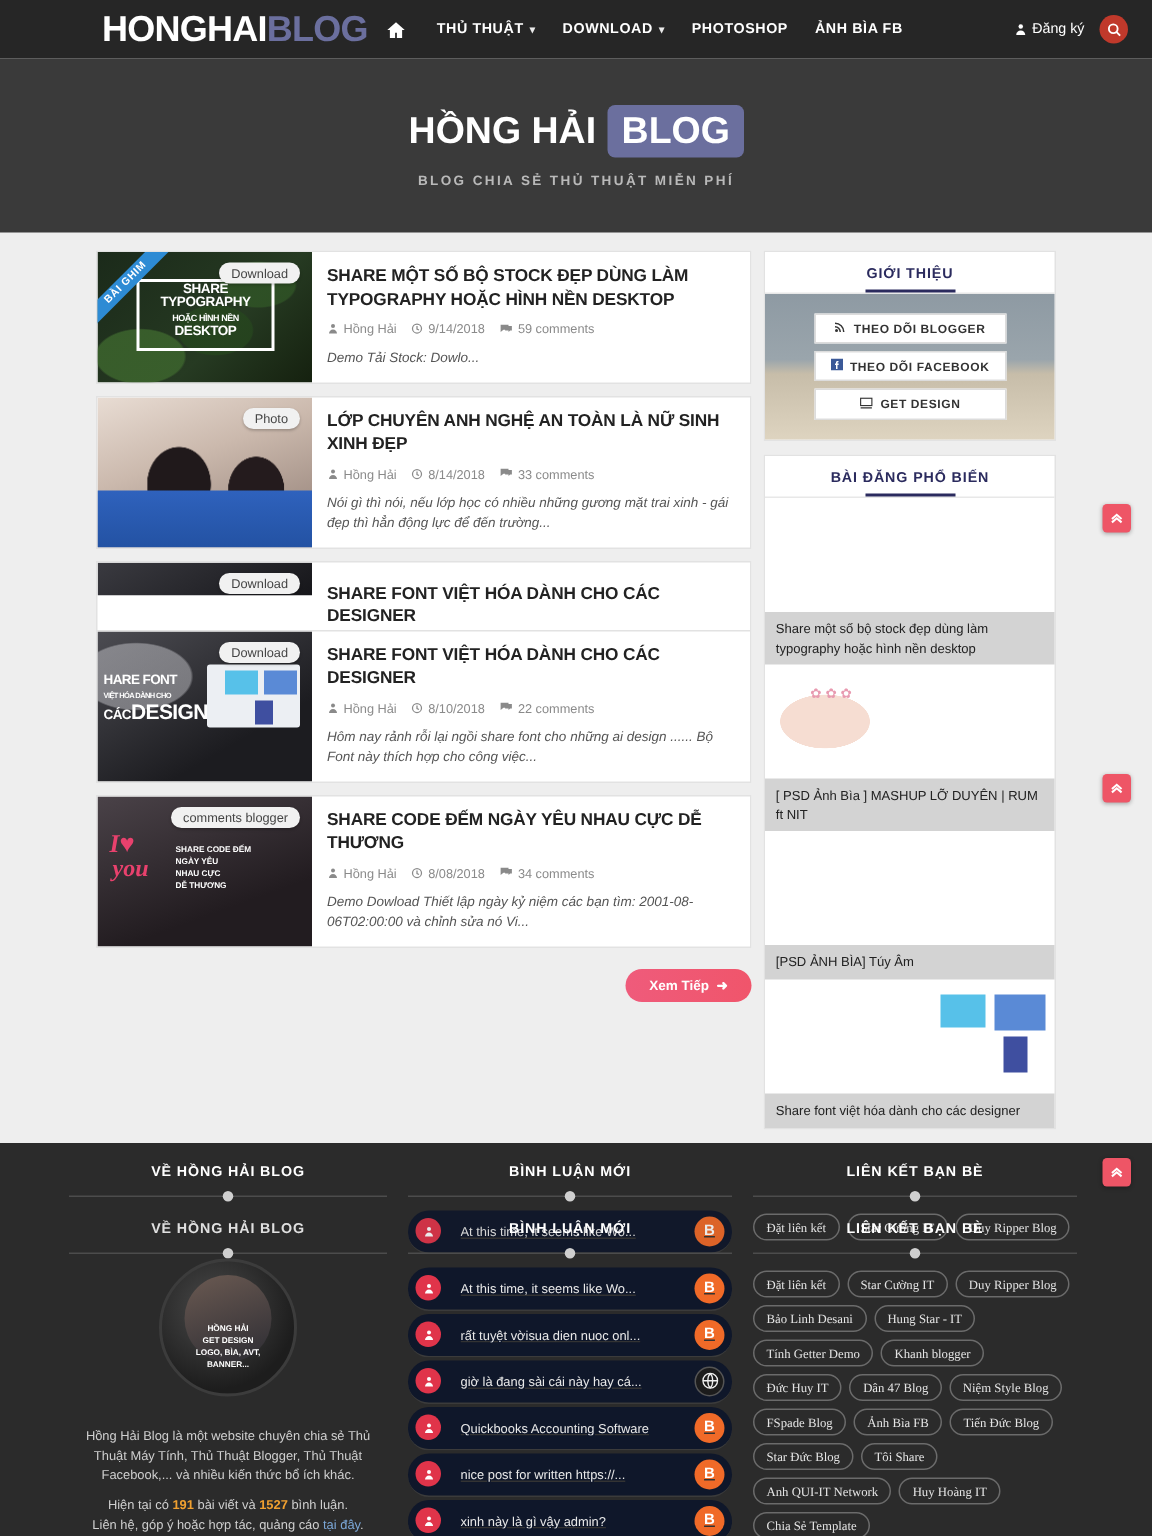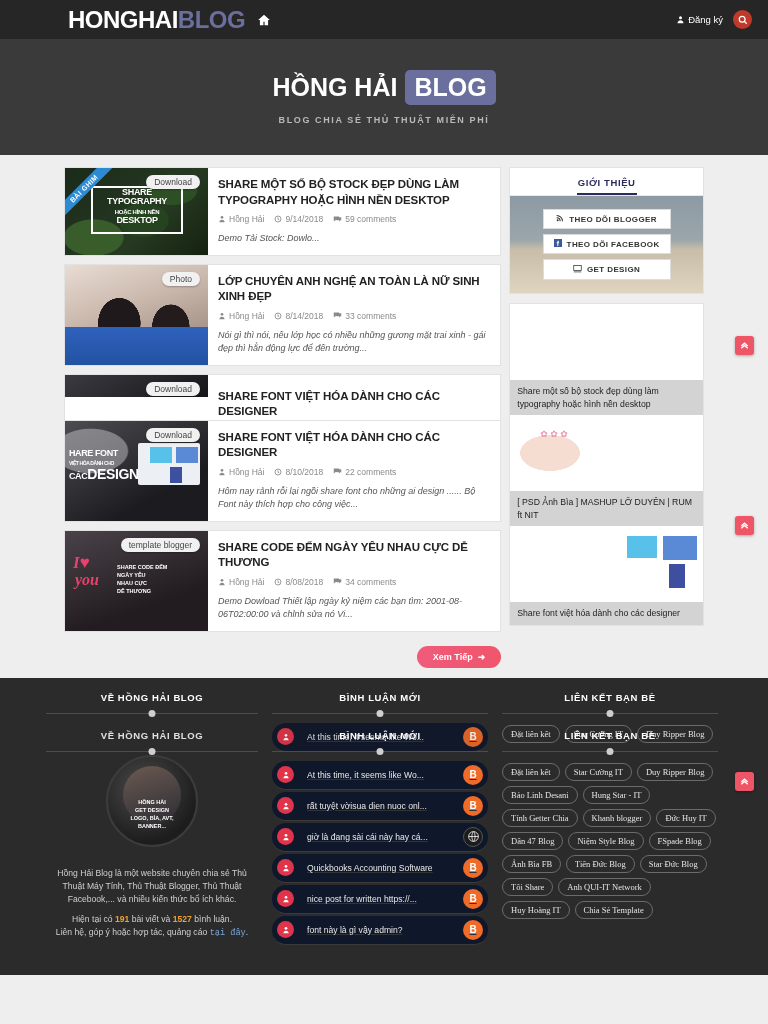--- a/index.html
+++ b/index.html
@@ -137,21 +137,21 @@
     width:58px;height:58px;border-radius:50%;
     background:linear-gradient(160deg,#6b5a52,#2c2c33);
     position:relative; top:-6px;
   }
   .avatar-cap{
     position:absolute; bottom:14px; left:0; right:0; text-align:center;
     font-size:5.5px; color:#fff; font-weight:bold; line-height:1.5;
   }
   .about-text{ margin-top:20px; text-align:center; color:#cfcfcf; font-size:8.6px; line-height:1.55; }
   .about-text .num{ color:#f0a030; font-weight:bold; }
-  .about-text .lnk{ color:#7ba7d7;font-family:Liberation Mono, monospace; }
+  .about-text .lnk{ color:#7ba7d7; }
   .about-text .b2{ margin-top:6px; }
 
   .clist{ margin-top:4px; }
   .citem{
     display:flex; align-items:center; gap:13px; background:#0f172a; border-bottom:1px solid #3b3b3b;
     padding:4px 5px; border-radius:14px; margin-bottom:2px;text-decoration:underline;
   }
   .cav{
     width:17px;height:17px;border-radius:50%;background:#e0344a;color:#fff;
     display:flex;align-items:center;justify-content:center;font-size:8px; flex:0 0 17px;
@@ -180,20 +180,36 @@
 <body>
 
 <div class="topnav">
   <div class="logo">
     <span class="l1">HONGHAI</span><span class="l2">BLOG</span>
   </div>
   <div class="home-icon">
     <svg width="14" height="14" viewBox="0 0 24 24" fill="#fff">
         <path d="M12 3 2 12h3v9h6v-6h2v6h6v-9h3z"></path>
       </svg>
+  </div>
+  <div class="navlinks">
+    <a>
+      <span>THỦ THUẬT</span>
+      <span class="caret">▾</span>
+    </a>
+    <a>
+      <span>DOWNLOAD</span>
+      <span class="caret">▾</span>
+    </a>
+    <a>
+      <span>PHOTOSHOP</span>
+    </a>
+    <a>
+      <span>ẢNH BÌA FB</span>
+    </a>
   </div>
   <div class="nav-right">
     <div class="signup">
       <svg width="9" height="9" viewBox="0 0 24 24" fill="#fff">
           <circle cx="12" cy="7" r="4"></circle>
           <path d="M4 22c0-4.4 3.6-8 8-8s8 3.6 8 8z"></path>
         </svg>
       <span>Đăng ký</span>
     </div>
     <div class="searchbtn">
@@ -351,21 +367,21 @@
         </div>
       </div>
     </div>
 
     <div class="post" style="min-height:94px">
       <div class="post-thumb">
         <div class="ph" style="background:linear-gradient(160deg,#4a4248,#221c20 70%);"></div>
         <div style="position:absolute;left:8px;top:22px;color:#e8416d;font-size:17px;font-weight:bold;font-style:italic;font-family:'Liberation Serif',serif;">I<span style="color:#e8416d">♥</span></div>
         <div style="position:absolute;left:10px;top:40px;color:#e8416d;font-size:16px;font-weight:bold;font-style:italic;font-family:'Liberation Serif',serif;">you</div>
         <div style="position:absolute;left:52px;top:32px;color:#fff;font-size:5.5px;font-weight:bold;line-height:1.5;">SHARE CODE ĐẾM<br>NGÀY YÊU<br>NHAU CỰC<br>DỄ THƯƠNG</div>
-        <div class="label-tag">template blogger</div>
+        <div class="label-tag">comments blogger</div>
       </div>
       <div class="post-body">
         <div class="post-title">SHARE CODE ĐẾM NGÀY YÊU NHAU CỰC DỄ THƯƠNG</div>
         <div class="post-meta">
           <span>
               <svg width="8" height="8" viewBox="0 0 24 24" fill="#8a8a8a">
                 <circle cx="12" cy="7" r="4"></circle>
                 <path d="M4 22c0-4.4 3.6-8 8-8s8 3.6 8 8z"></path>
               </svg>
               <i style="font-style:normal">Hồng Hải</i>
@@ -429,20 +445,23 @@
                 <rect x="2" y="4" width="20" height="13"></rect>
                 <path d="M2 21h20"></path>
               </svg>
           </span>
           <span>GET DESIGN</span>
         </div>
       </div>
     </div>
 
     <div class="widget">
+      <div class="widget-title-wrap">
+          <div class="widget-title">BÀI ĐĂNG PHỔ BIẾN</div>
+        </div>
 
       <div class="pop">
         <div class="pop-img">
           <div class="ph" style="background:linear-gradient(#5f7a72,#32433b);"></div>
           <div class="ph" style="top:34%;background:linear-gradient(#22341d,#16240f);"></div>
           <div style="position:absolute;left:64px;top:4px;width:60px;height:34px;border:4px solid #fff;border-radius:4px 4px 18px 18px;"></div>
           <div style="position:absolute;left:78px;top:9px;color:#fff;font-size:17px;font-weight:bold;">LH</div>
           <div style="position:absolute;left:6px;top:40px;width:180px;border:3px solid #fff;height:32px;"></div>
           <div style="position:absolute;left:10px;top:38px;width:172px;text-align:center;color:#fff;font-size:13px;font-weight:bold;line-height:.95;letter-spacing:-.6px;">SHARE<span style="font-size:10px">STOCK</span><br><span style="font-size:10px">ĐẸP DÙNG LÀM</span><br>TYPOGRAPHY</div>
         </div>
@@ -453,20 +472,28 @@
         <div class="pop-img">
           <div class="ph" style="background:linear-gradient(110deg,#f2cfc9,#e6b2b6 45%,#2f4531 46%,#1d3a22);"></div>
           <div style="position:absolute;left:10px;top:20px;width:60px;height:36px;background:radial-gradient(ellipse at 50% 50%, #f6ddd2 0 70%, transparent 71%);"></div>
           <div style="position:absolute;left:30px;top:14px;color:#e89ab0;font-size:9px;">✿ ✿ ✿</div>
           <div style="position:absolute;right:6px;top:6px;color:#fff;font-size:19px;font-weight:bold;font-style:italic;font-family:'Liberation Serif',serif;">Lỡ</div>
           <div style="position:absolute;right:8px;bottom:6px;color:#fff;font-size:7px;">Coi như tình</div>
         </div>
         <div class="pop-cap">[ PSD Ảnh Bìa ] MASHUP LỠ DUYÊN | RUM ft NIT</div>
       </div>
 
+      <div class="pop">
+        <div class="pop-img">
+          <div class="ph" style="background:linear-gradient(120deg,#7a4a42,#54302c 55%,#3a2a2e);"></div>
+          <div style="position:absolute;right:6px;top:2px;color:#fff;font-size:24px;font-weight:bold;font-style:italic;font-family:'Liberation Serif',serif;">Túy</div>
+          <div style="position:absolute;left:0;bottom:20px;color:#fff;font-size:8.5px;font-style:italic;">cùng nhau đi hết quãng đường,</div>
+        </div>
+        <div class="pop-cap">[PSD ẢNH BÌA] Túy Âm</div>
+      </div>
 
       <div class="pop">
         <div class="pop-img">
           <div class="ph" style="background:linear-gradient(150deg,#52525a,#23232a 70%);"></div>
           <div style="position:absolute;left:0;top:4px;color:#fff;font-size:17px;font-weight:bold;line-height:1.05;letter-spacing:-.6px;">FONT<br><span style="font-size:12px">DÀNH CHO</span><br>ESIGNER</div>
           <div style="position:absolute;right:46px;top:10px;width:30px;height:22px;background:#57c1e9;"></div>
           <div style="position:absolute;right:6px;top:10px;width:34px;height:24px;background:#5a8ad6;"></div>
           <div style="position:absolute;right:18px;top:38px;width:16px;height:24px;background:#3f4fa0;"></div>
         </div>
         <div class="pop-cap">Share font việt hóa dành cho các designer</div>
@@ -586,21 +613,21 @@
           <div class="cbadge">B</div>
         </div>
 
         <div class="citem">
           <div class="cav">
               <svg width="8" height="8" viewBox="0 0 24 24" fill="#fff">
                 <circle cx="12" cy="7" r="4"></circle>
                 <path d="M4 22c0-4.4 3.6-8 8-8s8 3.6 8 8z"></path>
               </svg>
             </div>
-          <div class="ctext">font này là gì vậy admin?</div>
+          <div class="ctext">xinh này là gì vậy admin?</div>
           <div class="cbadge">B</div>
         </div>
       </div>
     </div>
   </div>
 
   <div class="fcol links">
     <div class="fhead">LIÊN KẾT BẠN BÈ</div>
     <div class="fdiv"></div>
     <div class="tagwrap">
@@ -610,21 +637,21 @@
     </div>
     <div style="position:absolute;top:38px;left:0;right:0;">
       <div class="fhead">LIÊN KẾT BẠN BÈ</div>
       <div class="fdiv"></div>
       <div class="tagwrap">
         <div class="tag">Đặt liên kết</div>
         <div class="tag">Star Cường IT</div>
         <div class="tag">Duy Ripper Blog</div>
         <div class="tag">Bảo Linh Desani</div>
         <div class="tag">Hung Star - IT</div>
-        <div class="tag">Tính Getter Chia</div>
+        <div class="tag">Tính Getter Demo</div>
         <div class="tag">Khanh blogger</div>
         <div class="tag">Đức Huy IT</div>
         <div class="tag">Dân 47 Blog</div>
         <div class="tag">Niệm Style Blog</div>
         <div class="tag">FSpade Blog</div>
         <div class="tag">Ảnh Bìa FB</div>
         <div class="tag">Tiến Đức Blog</div>
         <div class="tag">Star Đức Blog</div>
         <div class="tag">Tôi Share</div>
         <div class="tag">Anh QUI-IT Network</div>

